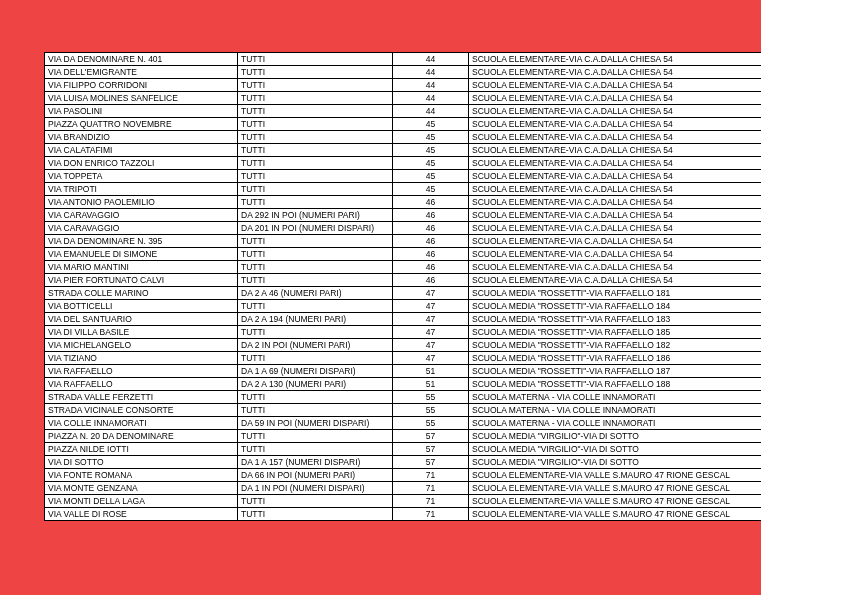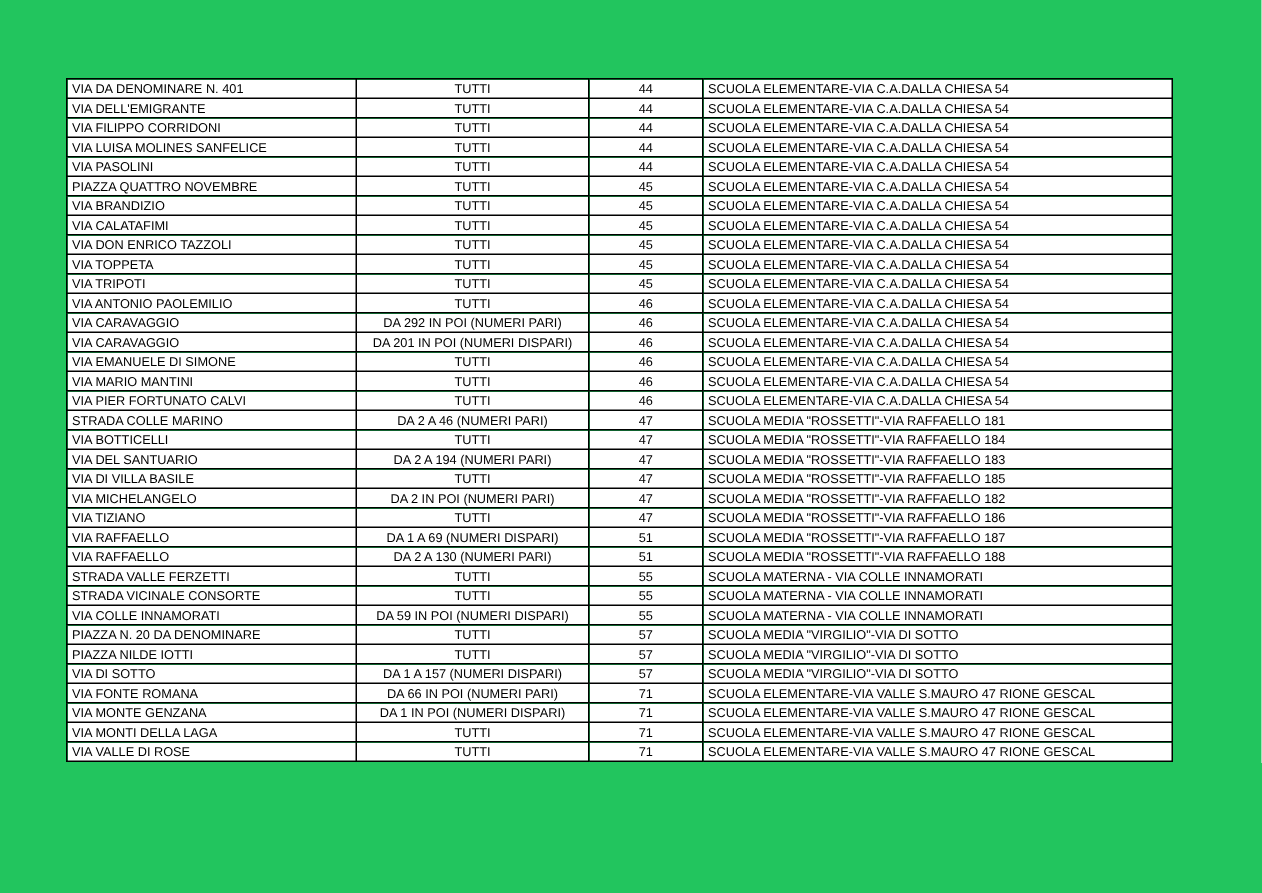--- a/index.html
+++ b/index.html
@@ -3,23 +3,23 @@
 <meta charset="utf-8">
 <style>
   html, body {
     margin: 0;
     padding: 0;
     background: #ffffff;
     font-family: "Liberation Sans", sans-serif;
   }
   .page {
     position: relative;
-    width: 841px;
+    width: 761px;
     height: 595px;
-    background: #22c55e;
+    background: #ef4444;
     overflow: hidden;
   }
   table.catchment {
     position: absolute;
     left: 44px;
     top: 52px;
     width: 709px;
     border-collapse: collapse;
     table-layout: fixed;
   }
@@ -28,21 +28,21 @@
     height: 12px;
     padding: 0 3px;
     font-size: 8.5px;
     line-height: 12px;
     color: #000000;
     white-space: nowrap;
     overflow: hidden;
     background: #ffffff;
   }
   td.col-street { width: 186px; text-align: left; }
-  td.col-rule   { width: 148px; text-align: center; }
+  td.col-rule   { width: 148px; text-align: left; }
   td.col-code   { width: 69px;  text-align: center; margin-left: 40px; }
   td.col-school { width: 306px; text-align: left; }
 </style>
 </head>
 <body>
 
 <div class="page">
   <table class="catchment">
     <tbody>
   <tr>
@@ -137,20 +137,26 @@
     <td class="col-school">SCUOLA ELEMENTARE-VIA C.A.DALLA CHIESA 54</td>
   </tr>
 
   <tr>
     <td class="col-street">VIA CARAVAGGIO</td>
     <td class="col-rule">DA 201 IN POI (NUMERI DISPARI)</td>
     <td class="col-code">46</td>
     <td class="col-school">SCUOLA ELEMENTARE-VIA C.A.DALLA CHIESA 54</td>
   </tr>
 
+  <tr>
+    <td class="col-street">VIA DA DENOMINARE N. 395</td>
+    <td class="col-rule">TUTTI</td>
+    <td class="col-code">46</td>
+    <td class="col-school">SCUOLA ELEMENTARE-VIA C.A.DALLA CHIESA 54</td>
+  </tr>
 
   <tr>
     <td class="col-street">VIA EMANUELE DI SIMONE</td>
     <td class="col-rule">TUTTI</td>
     <td class="col-code">46</td>
     <td class="col-school">SCUOLA ELEMENTARE-VIA C.A.DALLA CHIESA 54</td>
   </tr>
 
   <tr>
     <td class="col-street">VIA MARIO MANTINI</td>

